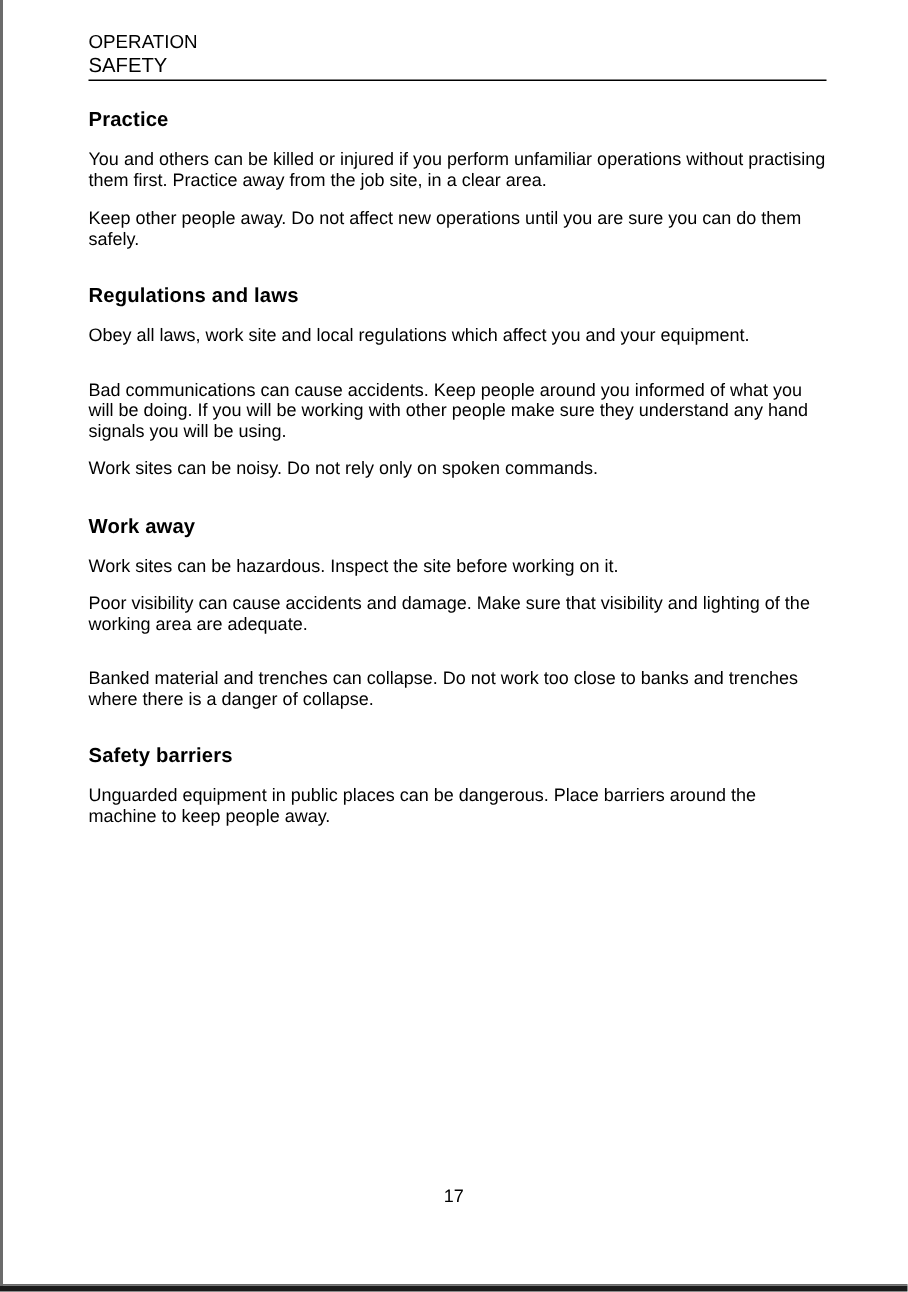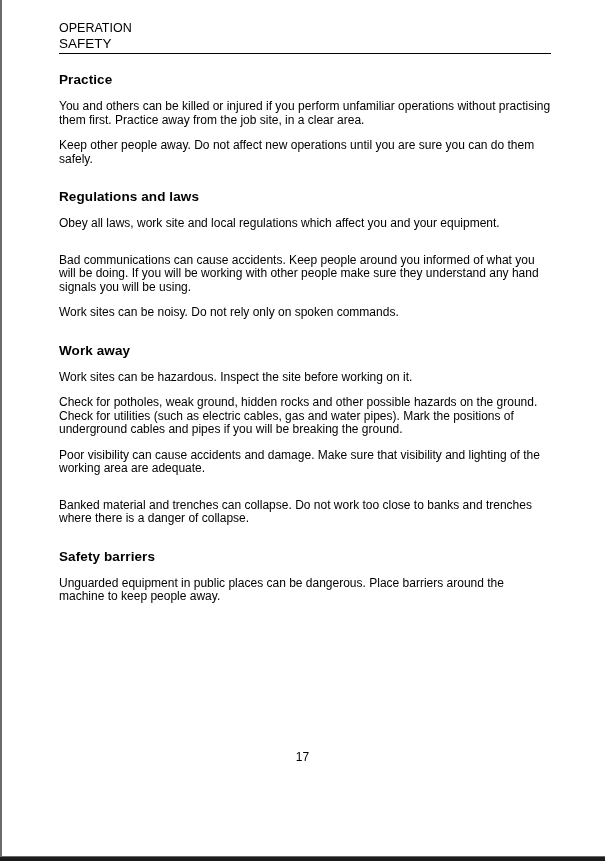--- a/index.html
+++ b/index.html
@@ -12,21 +12,21 @@
   .left-edge { position: absolute; left: 0; top: 0; width: 2px; height: 857px; background: #6b6b6b; }
   .bottom-edge { position: absolute; left: 0; bottom: 0; width: 605px; height: 4px; background: #1b1b1b; }
   .bottom-edge::before { content: ""; position: absolute; left: 0; top: -1px; width: 605px; height: 1px; background: #6b6b6b; }
   .page { position: absolute; left: 59px; top: 21px; width: 492px; }
   .chapter { font-size: 12.5px; line-height: 15px; margin: 0; }
   .section-title { font-size: 13.5px; font-weight: normal; line-height: 16px; margin: 0; padding-bottom: 1px; border-bottom: 1px solid #000; }
   .block { margin-top: 18px; }
   .block + .block { margin-top: 23px; }
   .block h2 { font-size: 13.5px; font-weight: bold; margin: 0 0 7px 0; line-height: 16px; letter-spacing: 0.1px; }
   .block p { font-size: 12px; line-height: 13.5px; margin: 12px 0 8px 0; }
-  .page-number { position: absolute; left: 0; width: 605px; top: 750px; text-align: center; font-size: 12px; }
+  .page-number { position: absolute; left: 0; width: 605px; top: 790px; text-align: center; font-size: 12px; }
 </style>
 </head>
 <body>
 
 <div class="left-edge"></div>
 <div class="bottom-edge"></div>
 
 <div class="page">
   <div>
     <p class="chapter">OPERATION</p>
@@ -45,21 +45,20 @@
   </div>
 
   <div class="block">
     <p>Bad communications can cause accidents. Keep people around you informed of what you will be doing. If you will be working with other people make sure they understand any hand signals you will be using.</p>
     <p>Work sites can be noisy. Do not rely only on spoken commands.</p>
   </div>
 
   <div class="block">
     <h2>Work away</h2>
     <p>Work sites can be hazardous. Inspect the site before working on it.</p>
-    <p>Check for potholes, weak ground, hidden rocks and other possible hazards on the ground. Check for utilities (such as electric cables, gas and water pipes). Mark the positions of underground cables and pipes if you will be breaking the ground.</p>
     <p>Poor visibility can cause accidents and damage. Make sure that visibility and lighting of the working area are adequate.</p>
   </div>
 
   <div class="block">
     <p>Banked material and trenches can collapse. Do not work too close to banks and trenches where there is a danger of collapse.</p>
   </div>
 
   <div class="block">
     <h2>Safety barriers</h2>
     <p>Unguarded equipment in public places can be dangerous. Place barriers around the machine to keep people away.</p>

